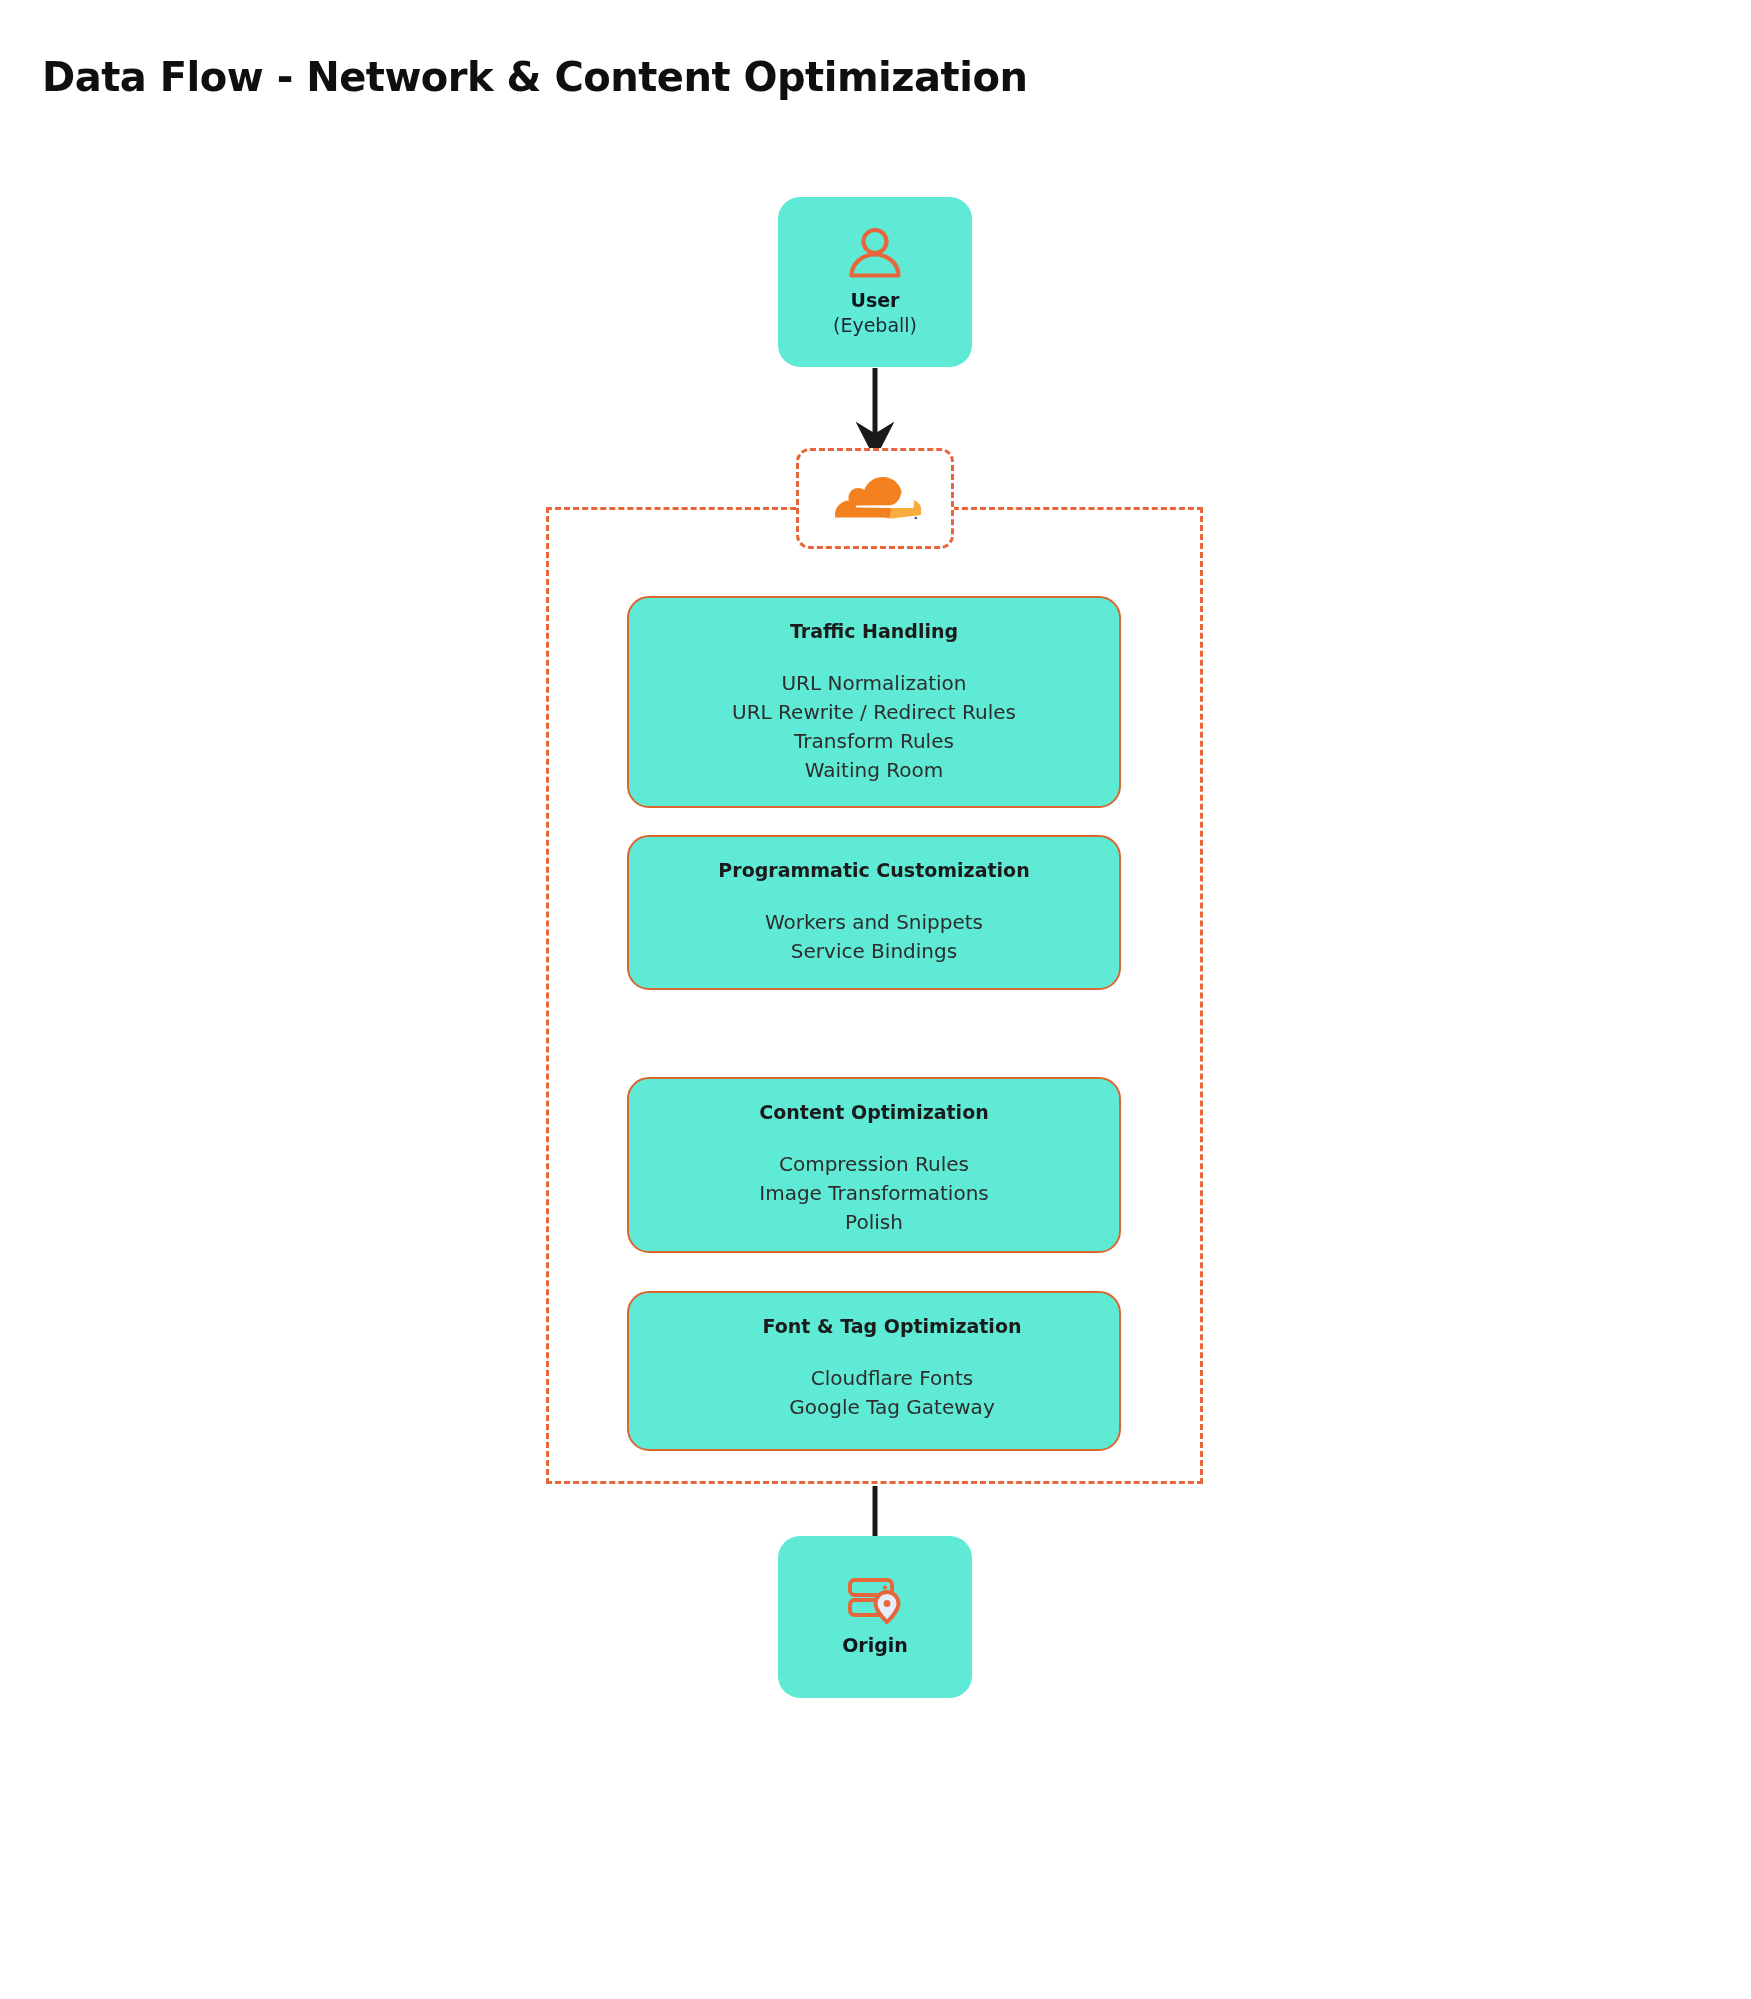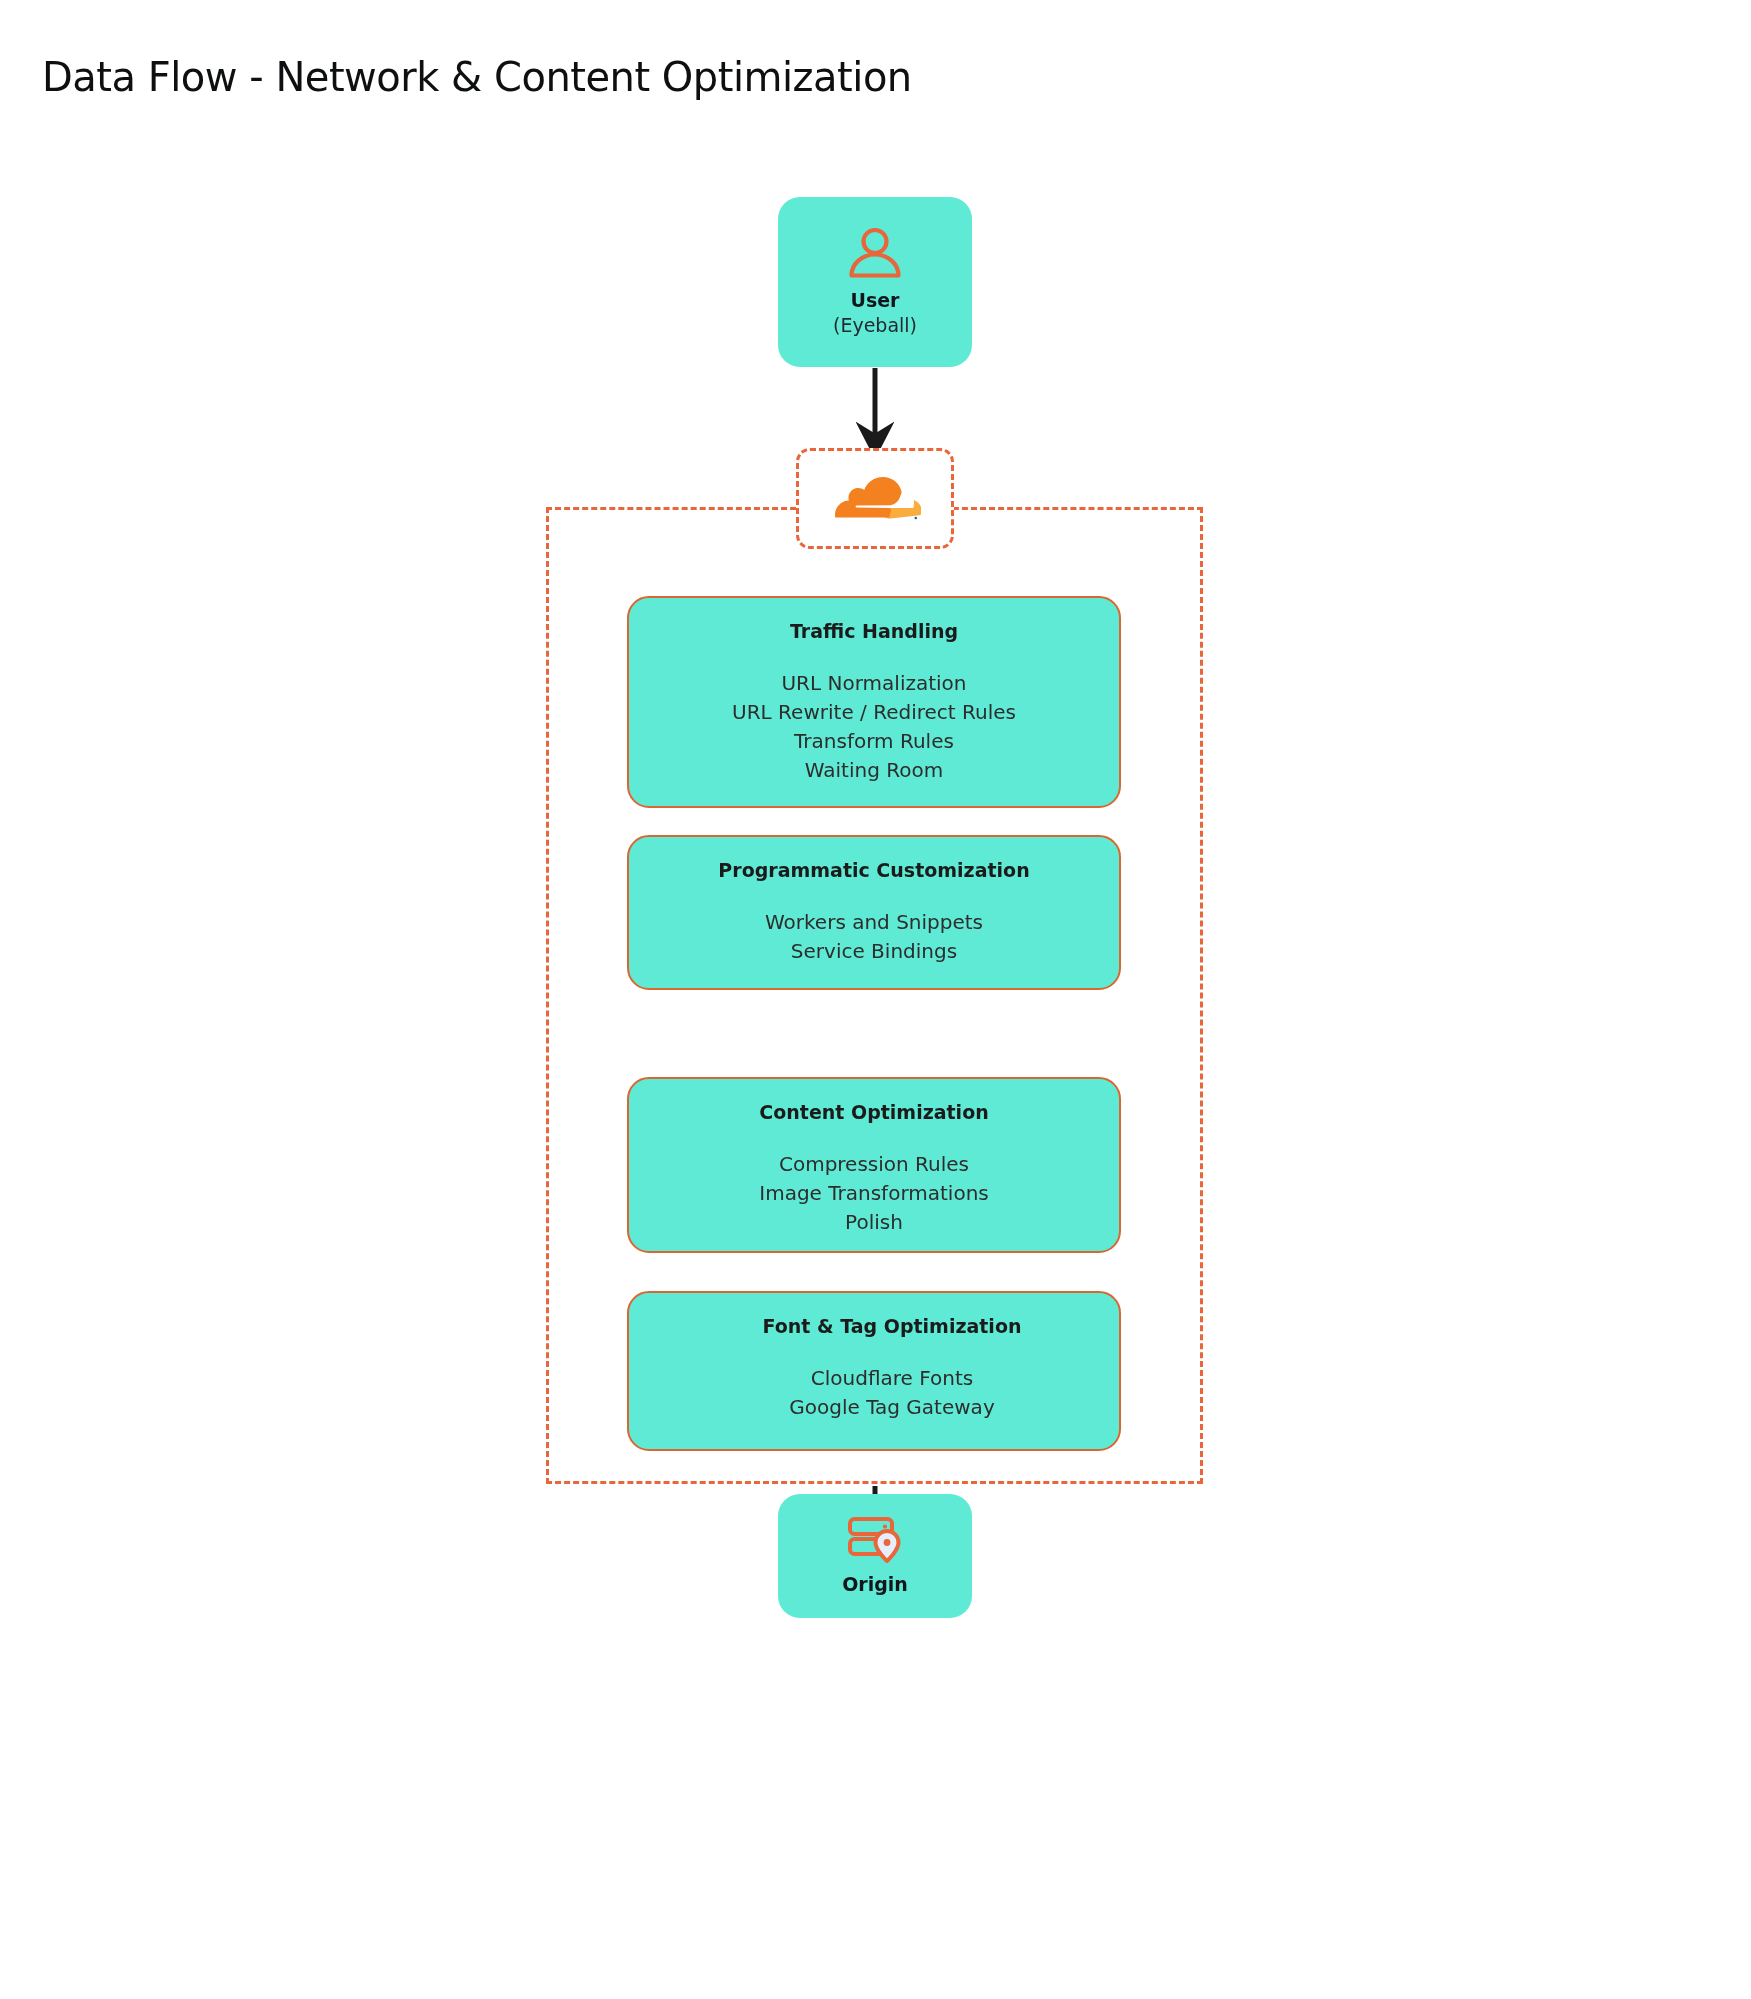--- a/index.html
+++ b/index.html
@@ -15,21 +15,21 @@
     font-family: "Liberation Sans", sans-serif;
     overflow: hidden;
   }
 
   
   #page-title {
     position: absolute;
     left: 42px;
     top: 54px;
     font-size: 40px;
-    font-weight: normal;
+    font-weight: bold;
     color: #0d0f11;
     letter-spacing: -0.5px;
     font-family: "DejaVu Sans", sans-serif;
     white-space: nowrap;
   }
 
   
   #diagram {
     position: absolute;
     left: 0;
@@ -50,23 +50,23 @@
     justify-content: center;
   }
   #user-node {
     left: 778px;
     top: 197px;
     width: 194px;
     height: 170px;
   }
   #origin-node {
     left: 778px;
-    top: 1494px;
+    top: 1536px;
     width: 194px;
-    height: 124px;
+    height: 162px;
   }
   .endpoint-icon {
     line-height: 0;
     margin-bottom: 10px;
   }
   .endpoint-label {
     font-size: 19px;
     font-weight: bold;
     color: #12161c;
     font-family: "DejaVu Sans", sans-serif;

